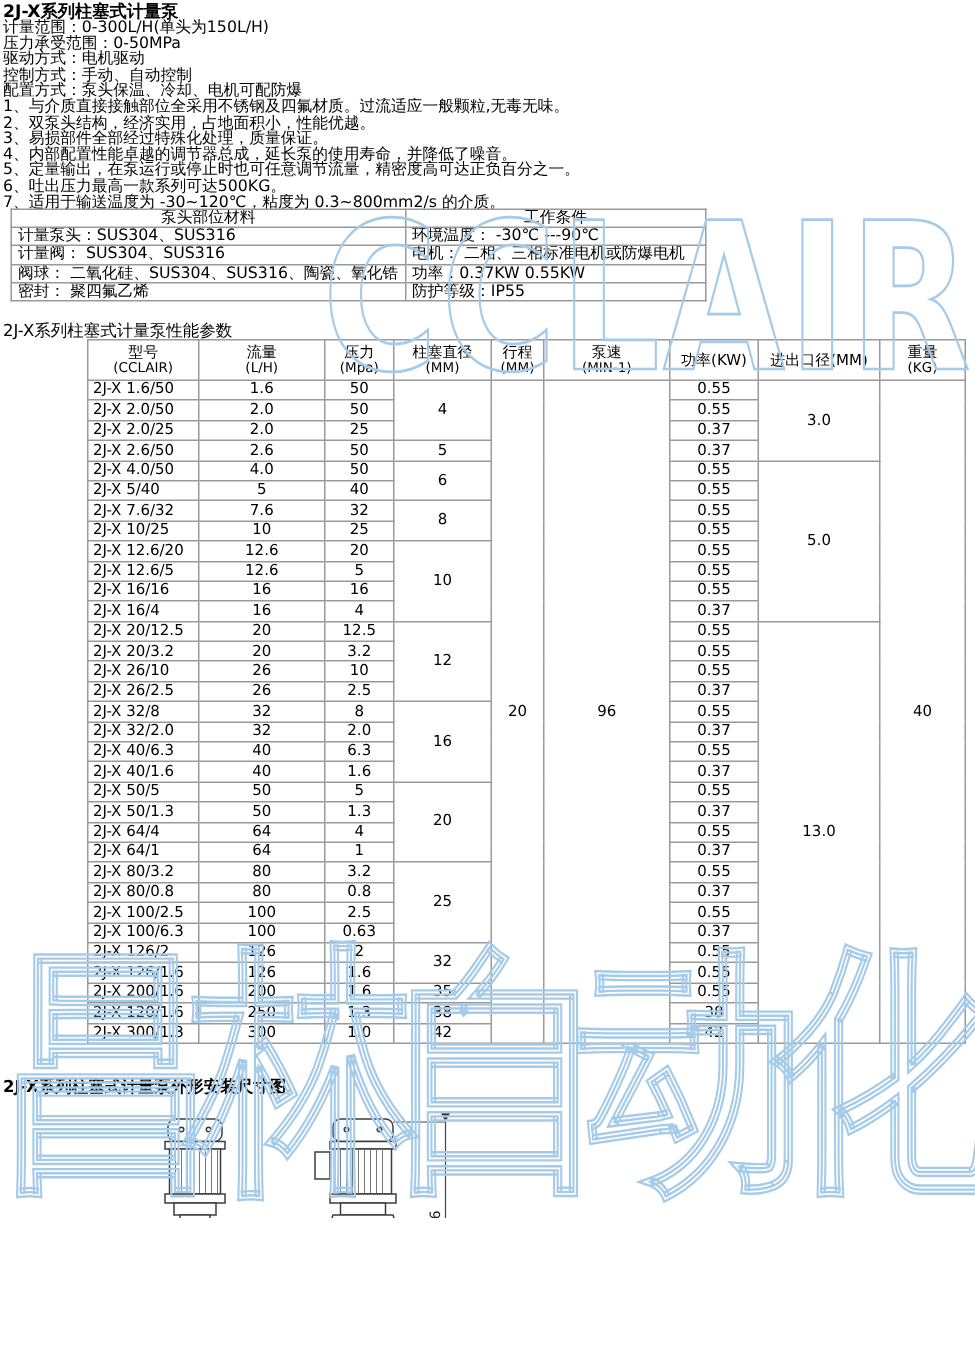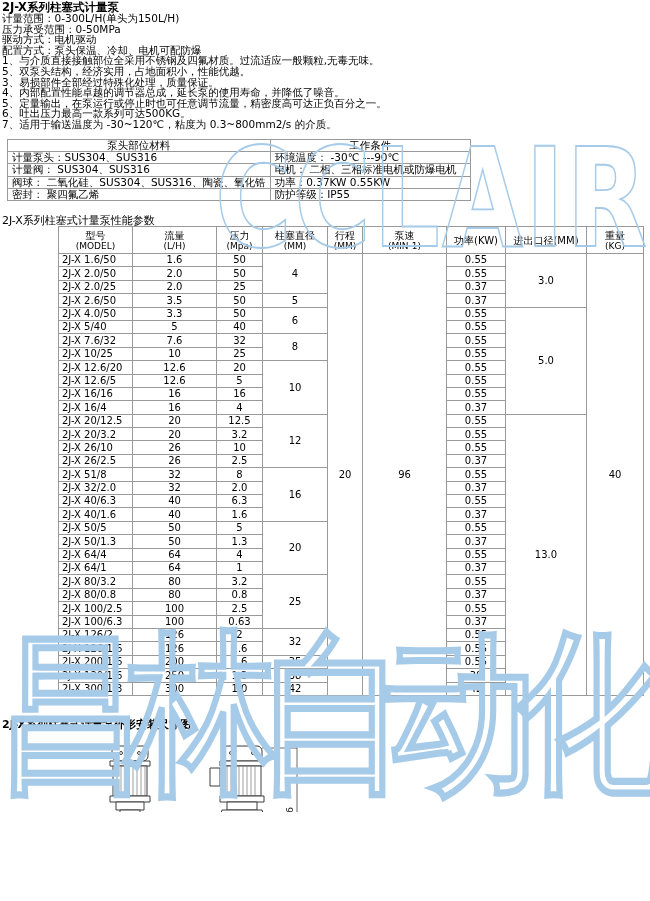--- a/index.html
+++ b/index.html
@@ -54,23 +54,24 @@
 <body>
 
 <div id="page">
 
   <div class="abs" id="specs">
     <div class="t">2J-X系列柱塞式计量泵</div>
 
   <div>计量范围：0-300L/H(单头为150L/H)</div>
       <div>压力承受范围：0-50MPa</div>
       <div>驱动方式：电机驱动</div>
+      <div>控制方式：手动、自动控制</div>
       <div>配置方式：泵头保温、冷却、电机可配防爆</div>
       <div>1、与介质直接接触部位全采用不锈钢及四氟材质。过流适应一般颗粒,无毒无味。</div>
-      <div>5、双泵头结构，经济实用，占地面积小，性能优越。</div>
+      <div>2、双泵头结构，经济实用，占地面积小，性能优越。</div>
       <div>3、易损部件全部经过特殊化处理，质量保证。</div>
       <div>4、内部配置性能卓越的调节器总成，延长泵的使用寿命，并降低了噪音。</div>
       <div>5、定量输出，在泵运行或停止时也可任意调节流量，精密度高可达正负百分之一。</div>
       <div>6、吐出压力最高一款系列可达500KG。</div>
       <div>7、适用于输送温度为 -30~120℃，粘度为 0.3~800mm2/s 的介质。</div>
     </div>
 
   <table class="abs" id="mat">
     <colgroup>
         <col style="width:261px">
@@ -110,21 +111,21 @@
         <col style="width:35px">
         <col style="width:84px">
       <col style="width:59px">
         <col style="width:81px">
         <col style="width:57px">
     </colgroup>
     <thead>
         <tr>
           <th>
             <div class="l1">型号</div>
-            <div class="l2">(MODEL)</div>
+            <div class="l2">(CCLAIR)</div>
           </th>
           <th>
             <div class="l1">流量</div>
             <div class="l2">(L/H)</div>
           </th>
           <th>
             <div class="l1">压力</div>
             <div class="l2">(Mpa)</div>
           </th>
           <th>
@@ -170,28 +171,28 @@
           <td>0.55</td>
         </tr>
         <tr>
           <td class="model">2J-X 2.0/25</td>
           <td>2.0</td>
           <td>25</td>
           <td>0.37</td>
         </tr>
         <tr>
           <td class="model">2J-X 2.6/50</td>
-          <td>3.5</td>
+          <td>2.6</td>
           <td>50</td>
           <td rowspan="1">5</td>
           <td>0.37</td>
         </tr>
         <tr>
           <td class="model">2J-X 4.0/50</td>
-          <td>3.3</td>
+          <td>4.0</td>
           <td>50</td>
           <td rowspan="2">6</td>
           <td>0.55</td>
           <td rowspan="8">5.0</td>
         </tr>
         <tr>
           <td class="model">2J-X 5/40</td>
           <td>5</td>
           <td>40</td>
           <td>0.55</td>
@@ -254,21 +255,21 @@
           <td>10</td>
           <td>0.55</td>
         </tr>
         <tr>
           <td class="model">2J-X 26/2.5</td>
           <td>26</td>
           <td>2.5</td>
           <td>0.37</td>
         </tr>
         <tr>
-          <td class="model">2J-X 51/8</td>
+          <td class="model">2J-X 32/8</td>
           <td>32</td>
           <td>8</td>
           <td rowspan="4">16</td>
           <td>0.55</td>
         </tr>
         <tr>
           <td class="model">2J-X 32/2.0</td>
           <td>32</td>
           <td>2.0</td>
           <td>0.37</td>

